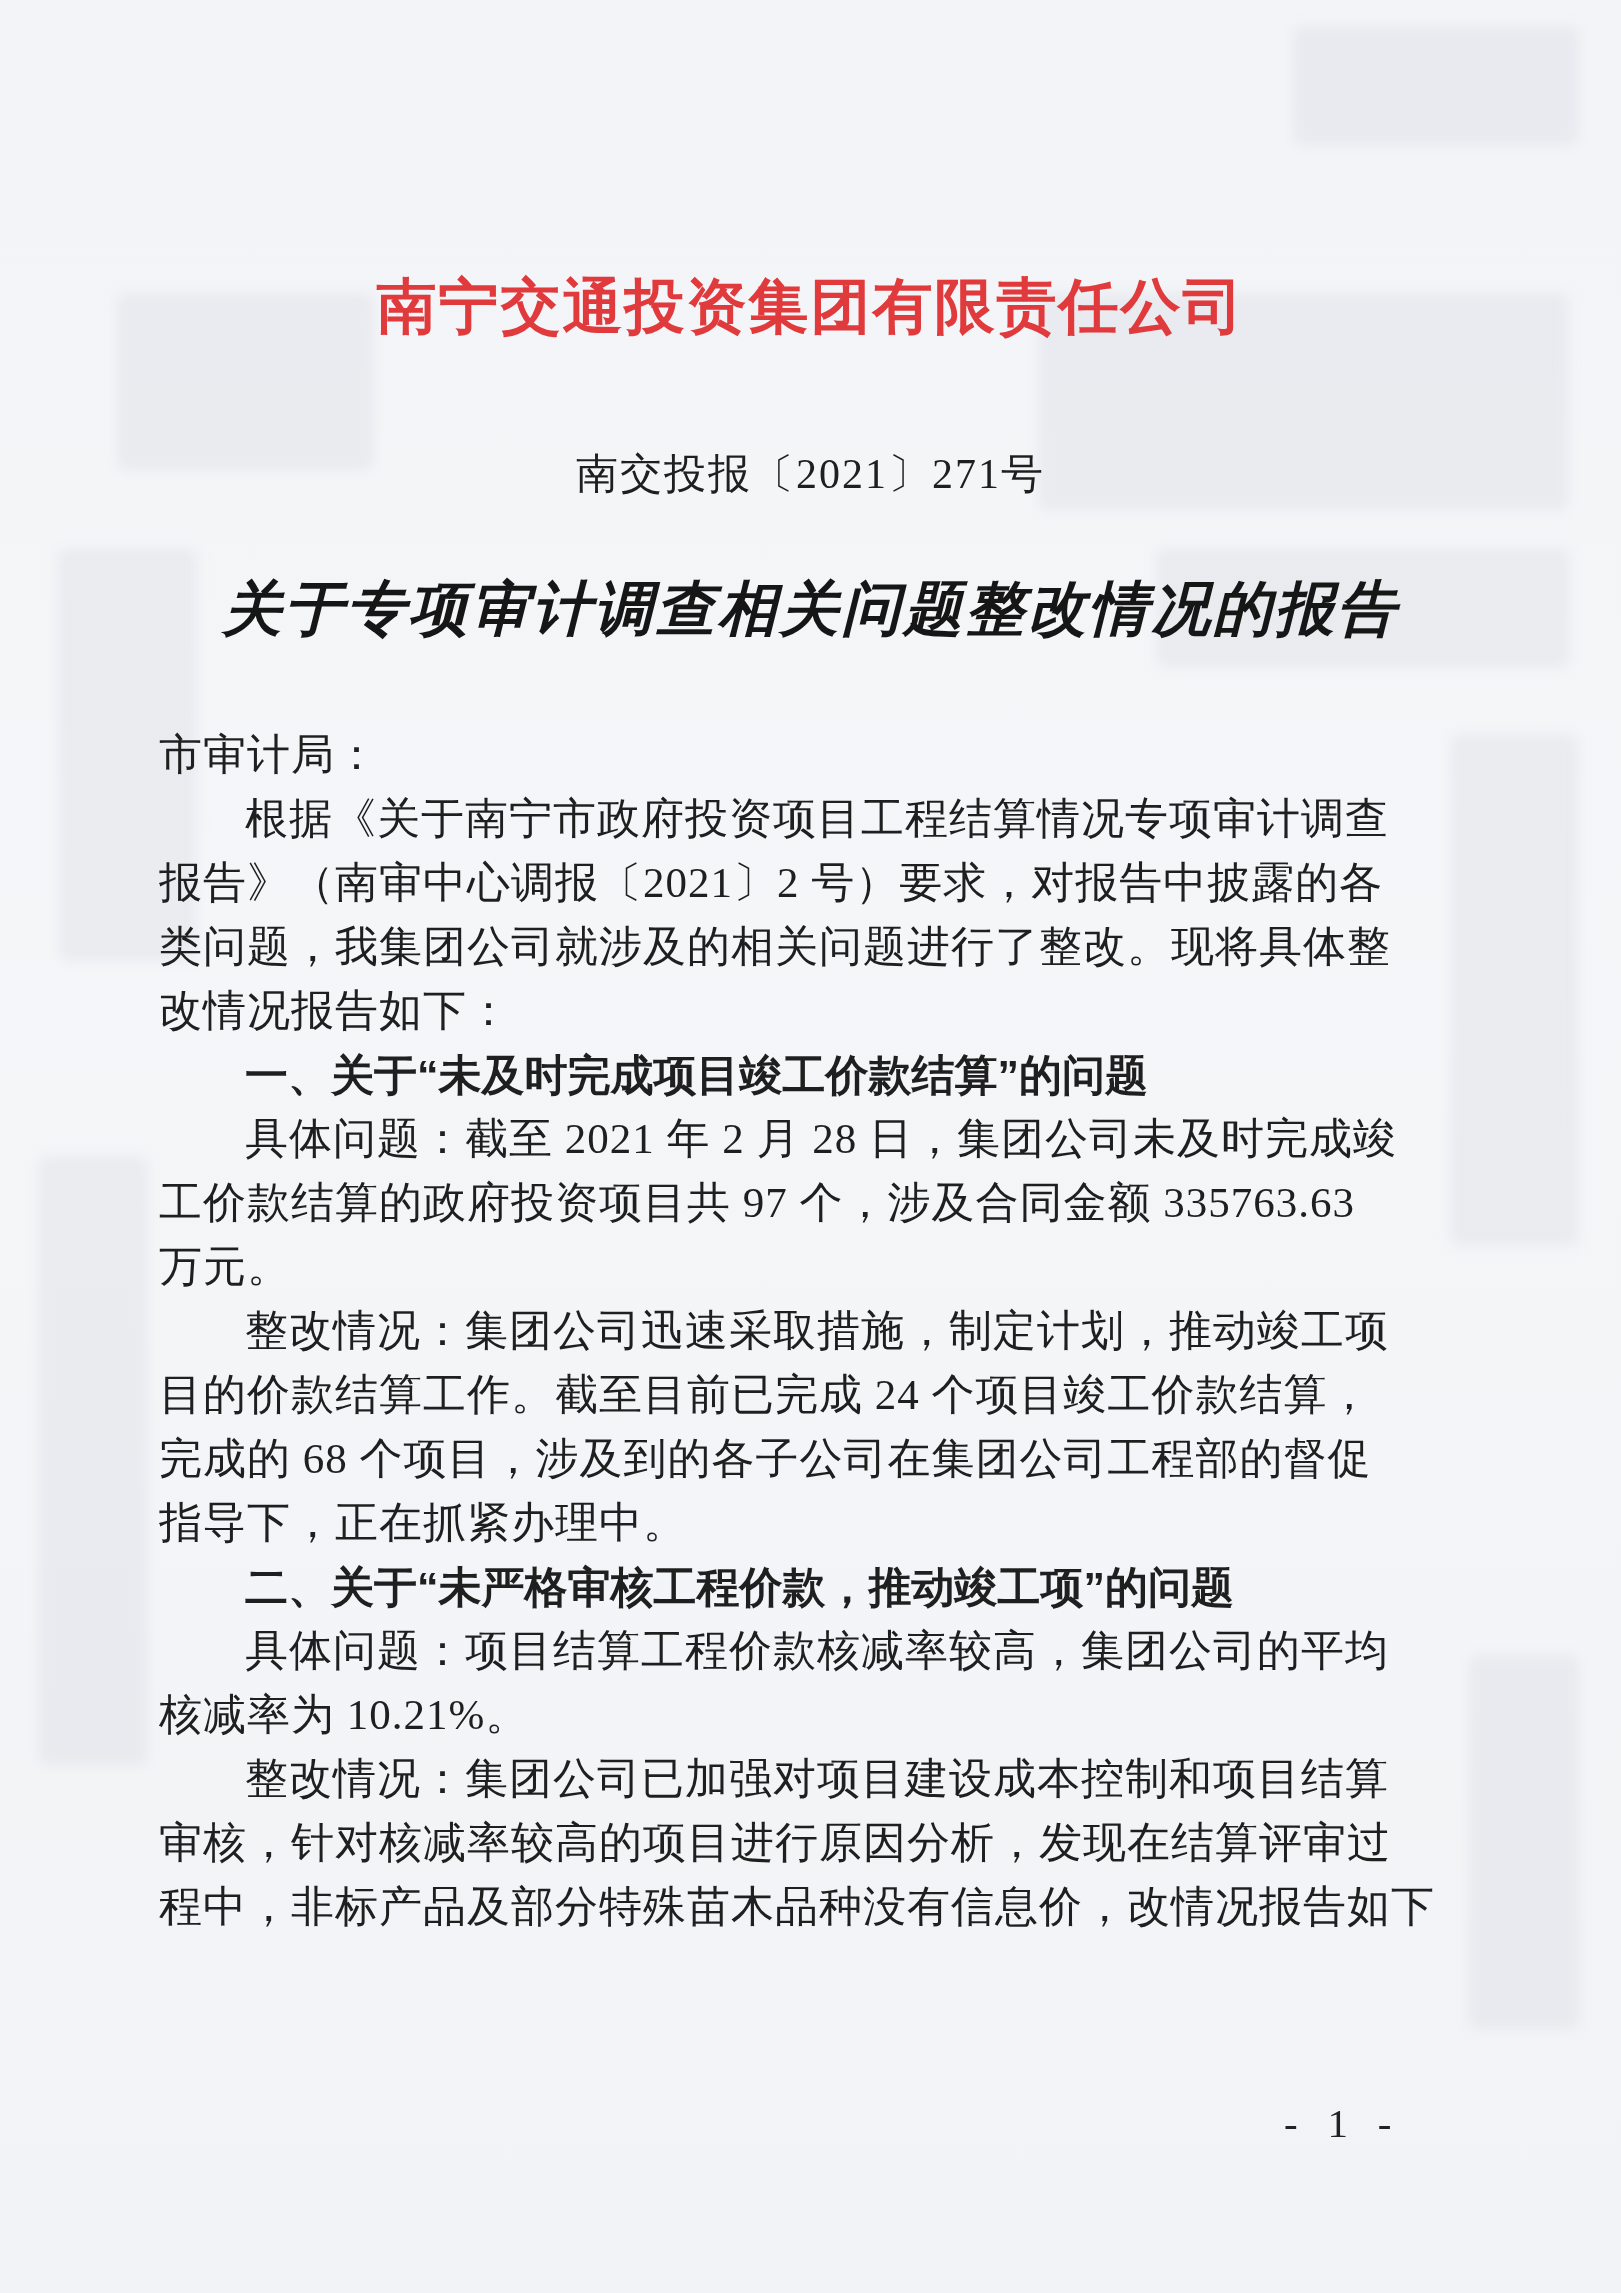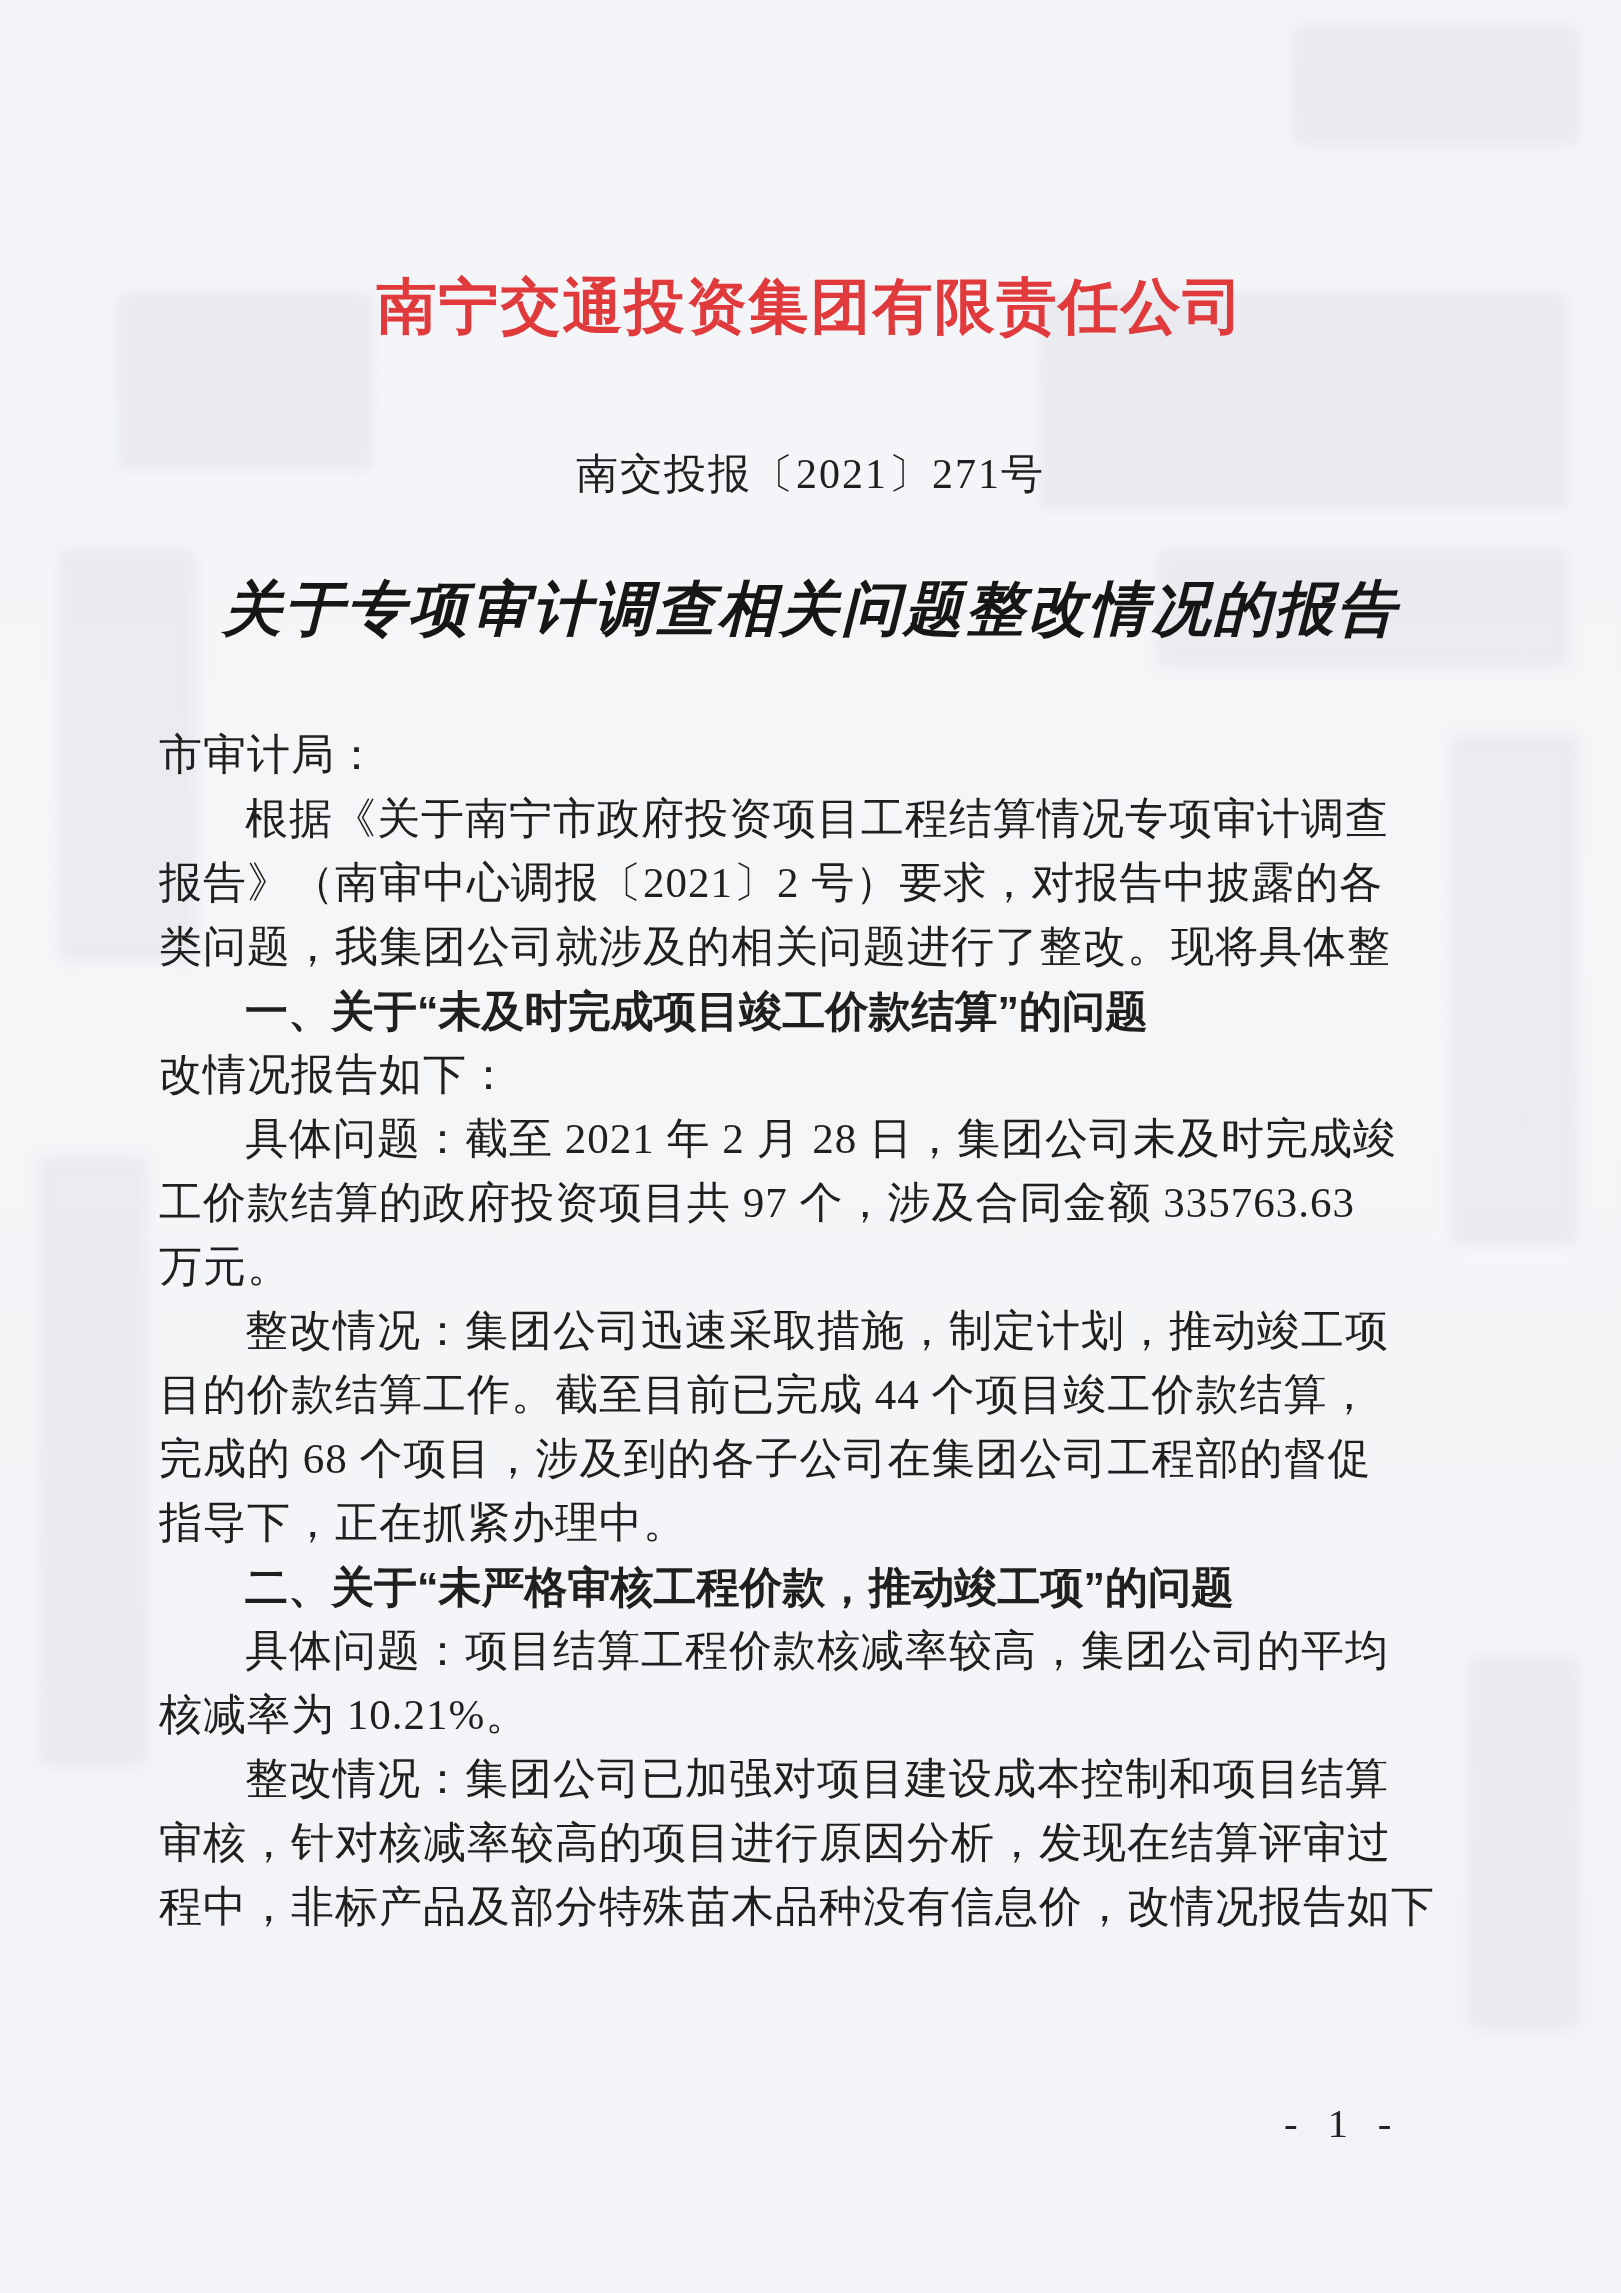--- a/index.html
+++ b/index.html
@@ -114,27 +114,27 @@
 
   <div class="doc-number">南交投报〔2021〕271号</div>
 
   <div class="doc-title">关于专项审计调查相关问题整改情况的报告</div>
 
   <div class="doc-body">
       <div class="line">市审计局：</div>
       <div class="line indent">根据《关于南宁市政府投资项目工程结算情况专项审计调查</div>
       <div class="line">报告》（南审中心调报〔2021〕2 号）要求，对报告中披露的各</div>
       <div class="line">类问题，我集团公司就涉及的相关问题进行了整改。现将具体整</div>
+      <div class="line">改情况报告如下：</div>
       <div class="line bold indent">一、关于“未及时完成项目竣工价款结算”的问题</div>
-      <div class="line">改情况报告如下：</div>
       <div class="line indent">具体问题：截至 2021 年 2 月 28 日，集团公司未及时完成竣</div>
       <div class="line">工价款结算的政府投资项目共 97 个，涉及合同金额 335763.63</div>
       <div class="line">万元。</div>
       <div class="line indent">整改情况：集团公司迅速采取措施，制定计划，推动竣工项</div>
-      <div class="line">目的价款结算工作。截至目前已完成 44 个项目竣工价款结算，</div>
+      <div class="line">目的价款结算工作。截至目前已完成 24 个项目竣工价款结算，</div>
       <div class="line">完成的 68 个项目，涉及到的各子公司在集团公司工程部的督促</div>
       <div class="line">指导下，正在抓紧办理中。</div>
       <div class="line bold indent">二、关于“未严格审核工程价款，推动竣工项”的问题</div>
       <div class="line indent">具体问题：项目结算工程价款核减率较高，集团公司的平均</div>
       <div class="line">核减率为 10.21%。</div>
       <div class="line indent">整改情况：集团公司已加强对项目建设成本控制和项目结算</div>
       <div class="line">审核，针对核减率较高的项目进行原因分析，发现在结算评审过</div>
       <div class="line">程中，非标产品及部分特殊苗木品种没有信息价，改情况报告如下</div>
     </div>
 

